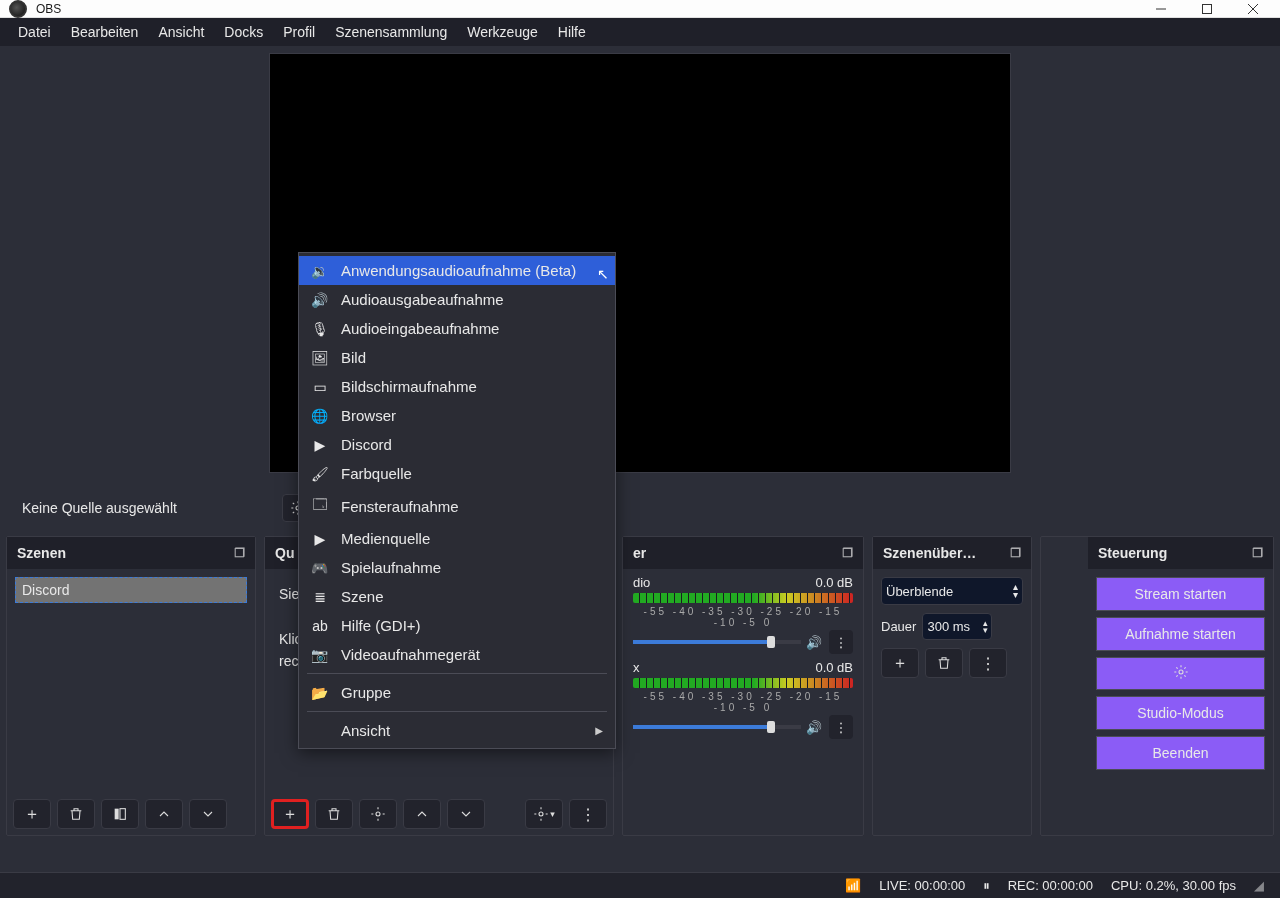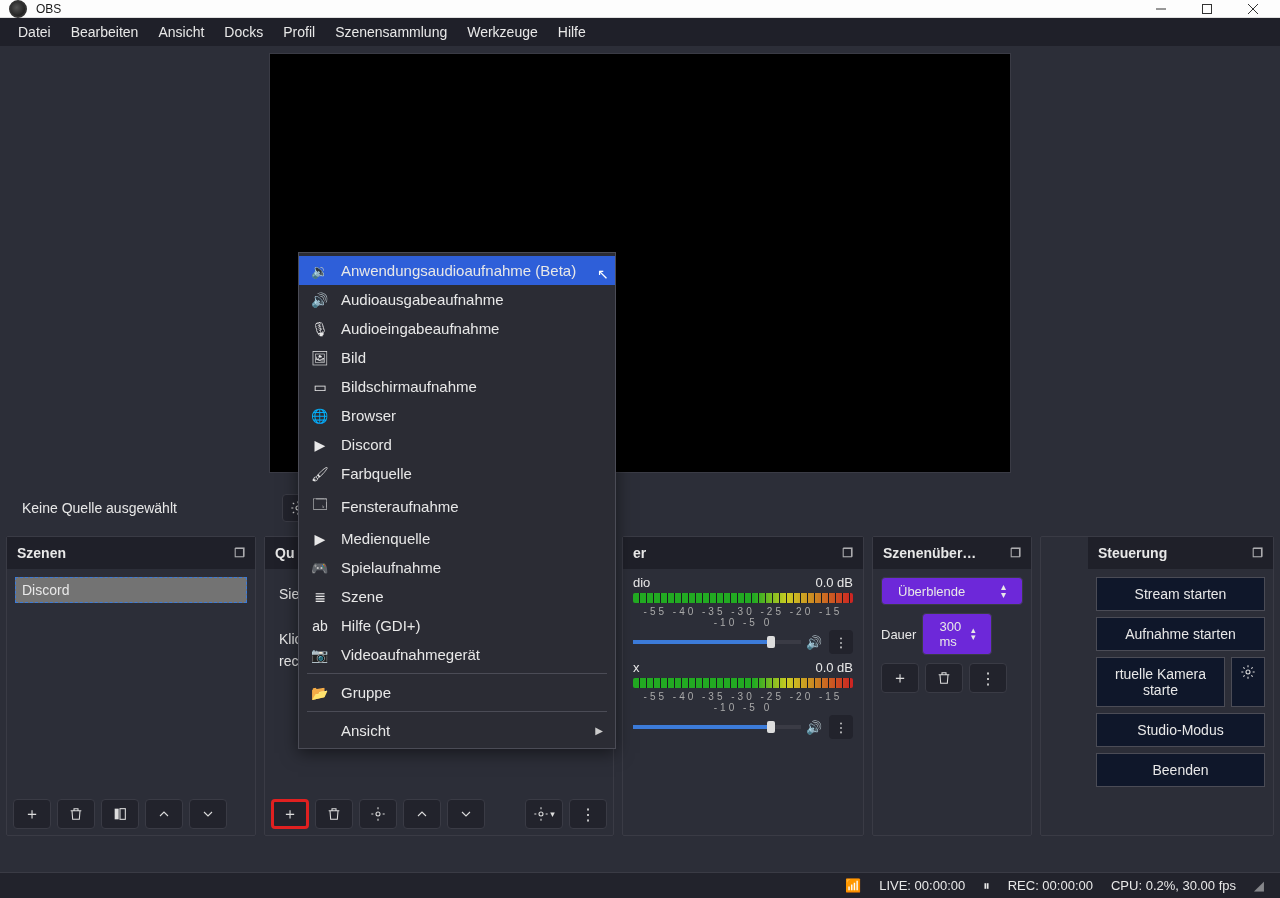--- a/index.html
+++ b/index.html
@@ -130,30 +130,30 @@
     background: repeating-linear-gradient(to right, transparent 0 6px, #1a1b22 6px 7px);}
   .mx-ticks { font-size:10px; letter-spacing:3px; color:#aaa; }
   .mx-ctrl { display:flex; align-items:center; gap:6px; justify-content:flex-end; margin-top:2px;}
   .slider { flex:1; height:4px; background:#3a3b45; position:relative;}
   .slider .fill{ position:absolute; left:0; top:0; bottom:0; width:80%; background:#3c7bd9;}
   .slider .thumb{ position:absolute; left:80%; top:-4px; width:8px; height:12px; background:#ddd; border-radius:2px;}
   .dots { width:24px; height:24px; background:#22232c; border-radius:4px; display:flex;align-items:center;justify-content:center;}
 
   .trans-body { padding:8px; font-size:13px; display:flex; flex-direction:column; gap:8px; }
   .select {
-    background:#6d28d9; border:1px solid #3a3b45; border-radius:4px;
-    padding:5px 16px; display:flex; align-items:center; justify-content:space-between;
+    background:#0f172a; border:1px solid #3a3b45; border-radius:4px;
+    padding:5px 4px; display:flex; align-items:center; justify-content:space-between;
   }
   .durrow { display:flex; align-items:center; gap:6px;}
   .spin { width:70px; }
   .trans-btns { display:flex; gap:6px;}
 
   .steuer-body { padding:8px; display:flex; flex-direction:column; gap:6px;}
   .btn {
-    background:#0f172a; border:1px solid #4b4c56; border-radius:0;
+    background:#8b5cf6; border:1px solid #4b4c56; border-radius:0;
     padding:8px 4px; text-align:center; font-size:14px;
   }
   .btnrow{ display:flex; gap:6px;}
   .btnrow .btn:first-child{flex:1;}
   .btnrow .btn.sq{ width:34px; padding:6px 0;}
 
   .statusbar{
     position:absolute; left:0; right:0; bottom:0; height:26px;
     background:#22232c; border-top:1px solid #3a3b45;
     display:flex; align-items:center; justify-content:flex-end;
@@ -394,21 +394,20 @@
 
   <div class="dock steuer">
     <div class="dock-head">
       <span>Steuerung</span>
       <span class="pop">❐</span>
     </div>
     <div class="steuer-body">
       <div class="btn">Stream starten</div>
       <div class="btn">Aufnahme starten</div>
       <div class="btnrow">
-        <div class="btn">rtuelle Kamera starte</div>
         <div class="btn sq"><svg class="ic" viewBox="0 0 24 24">
               <circle cx="12" cy="12" r="3"></circle>
               <path d="M12 2v3M12 19v3M2 12h3M19 12h3M5 5l2 2M17 17l2 2M5 19l2-2M17 7l2-2"></path>
             </svg></div>
       </div>
       <div class="btn">Studio-Modus</div>
       <div class="btn">Beenden</div>
     </div>
   </div>
 

